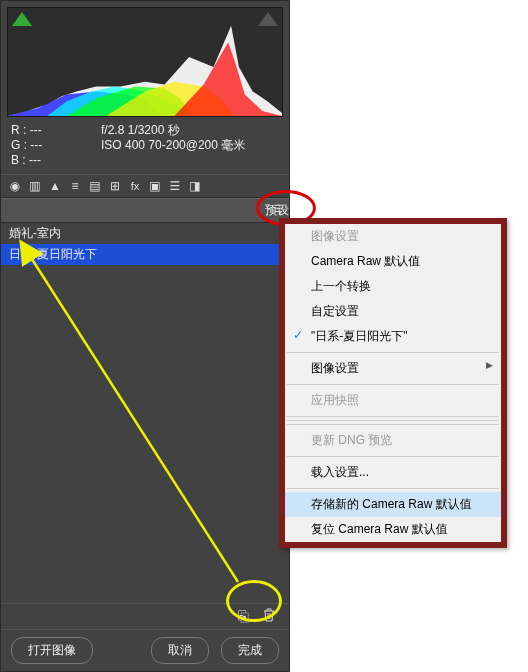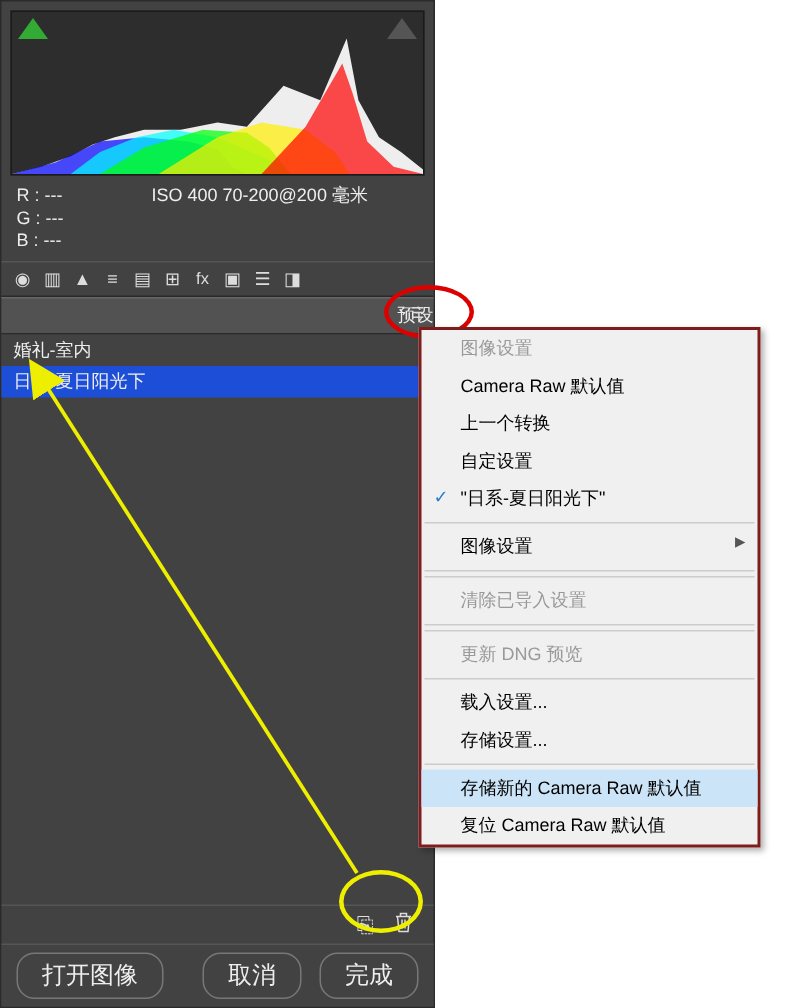--- a/index.html
+++ b/index.html
@@ -14,22 +14,22 @@
 .meta .col2{flex:1;line-height:15px;padding-left:30px}
 .toolbar{display:flex;gap:0;padding:2px 4px;background:#424242;border-top:1px solid #555;border-bottom:1px solid #2a2a2a;height:24px;align-items:center}
 .tool-btn{width:20px;height:18px;display:flex;align-items:center;justify-content:center;color:#ddd;font-size:12px;cursor:pointer}
 .section-header{background:#525252;color:#eee;text-align:right;padding:3px 0;position:relative;border-top:1px solid #666;border-bottom:1px solid #2a2a2a}
 .menu-btn{position:absolute;right:6px;top:4px;color:#ddd;cursor:pointer;font-size:10px;letter-spacing:0}
 .preset-list{background:#424242;color:#eee}
 .preset-item{padding:2px 8px;cursor:pointer}
 .preset-item.selected{background:#1d4ed8}
 .bottom-icons{position:absolute;bottom:42px;left:0;width:288px;height:26px;border-top:1px solid #555;display:flex;justify-content:flex-end;align-items:center;gap:14px;padding-right:14px;color:#ddd}
 .bottom-buttons{position:absolute;bottom:0;left:0;width:288px;height:42px;display:flex;align-items:center;gap:12px;padding:0 10px;border-top:1px solid #555;background:#424242}
-.btn{border:1px solid #777;background:#424242;color:#eee;padding:4px 16px;border-radius:12px;cursor:pointer;font-size:16px}
-.context-menu{position:absolute;left:279px;top:218px;width:228px;background:#f0f0f0;border:2px solid #7f1d1d;box-shadow:2px 2px 4px rgba(0,0,0,.3);z-index:10}
+.btn{border:1px solid #777;background:#424242;color:#eee;padding:4px 16px;border-radius:12px;cursor:pointer;font-size:12px}
+.context-menu{position:absolute;left:279px;top:218px;width:228px;background:#f0f0f0;border:6px solid #7f1d1d;box-shadow:2px 2px 4px rgba(0,0,0,.3);z-index:10}
 .context-menu .mi{padding:4px 26px;color:#000;cursor:pointer;position:relative;font-size:12px}
 .context-menu .mi.disabled{color:#999;cursor:default}
 .context-menu .mi.highlight{background:#cce4f7}
 .context-menu .sep{height:1px;background:#ccc;margin:3px 2px}
 .context-menu .check{position:absolute;left:8px;color:#2a7bd0}
 .context-menu .arrow{position:absolute;right:8px;font-size:9px;color:#555}
 .annotation{position:absolute;pointer-events:none}
 .ellipse-red{border:3px solid #d00;border-radius:50%}
 .ellipse-green{border:3px solid #0a0;border-radius:50%}
 .ellipse-yellow{border:3px solid #ee0;border-radius:50%}
@@ -50,20 +50,21 @@
       <path d="M170,110 L200,78 L225,35 L232,55 L242,88 L260,105 L280,110 Z" fill="#f00" opacity=".7"></path>
     </svg>
   </div>
   <div class="meta">
     <div class="col1">
       <div><span>R :</span> <span>---</span></div>
       <div><span>G :</span> <span>---</span></div>
       <div><span>B :</span> <span>---</span></div>
     </div>
     <div class="col2">
+      <div>f/2.8   1/3200 秒</div>
       <div>ISO 400   70-200@200 毫米</div>
     </div>
   </div>
   <div class="toolbar">
     <div class="tool-btn">◉</div>
     <div class="tool-btn">▥</div>
     <div class="tool-btn">▲</div>
     <div class="tool-btn">≡</div>
     <div class="tool-btn">▤</div>
     <div class="tool-btn">⊞</div>
@@ -98,28 +99,27 @@
 
 <div class="context-menu">
   <div class="mi disabled">图像设置</div>
   <div class="mi">Camera Raw 默认值</div>
   <div class="mi">上一个转换</div>
   <div class="mi">自定设置</div>
   <div class="mi"><span class="check">✓</span><span>"日系-夏日阳光下"</span></div>
   <div class="sep"></div>
   <div class="mi"><span>图像设置</span><span class="arrow">▶</span></div>
   <div class="sep"></div>
+  <div class="mi disabled">应用快照</div>
   <div class="sep"></div>
-  <div class="mi disabled">清除已导入设置</div>
   <div class="sep"></div>
   <div class="sep"></div>
   <div class="mi disabled">更新 DNG 预览</div>
   <div class="sep"></div>
   <div class="mi">载入设置...</div>
-  <div class="mi">存储设置...</div>
   <div class="sep"></div>
   <div class="mi highlight">存储新的 Camera Raw 默认值</div>
   <div class="mi">复位 Camera Raw 默认值</div>
 </div>
 
 <div class="annotation ellipse-red" style="left:256px;top:190px;width:60px;height:36px"></div>
 <div class="annotation ellipse-green" style="left:285px;top:476px;width:150px;height:52px"></div>
 <div class="annotation ellipse-yellow" style="left:226px;top:580px;width:56px;height:42px"></div>
 <svg class="annotation" style="left:0;top:0;width:300px;height:640px">
   <defs>

